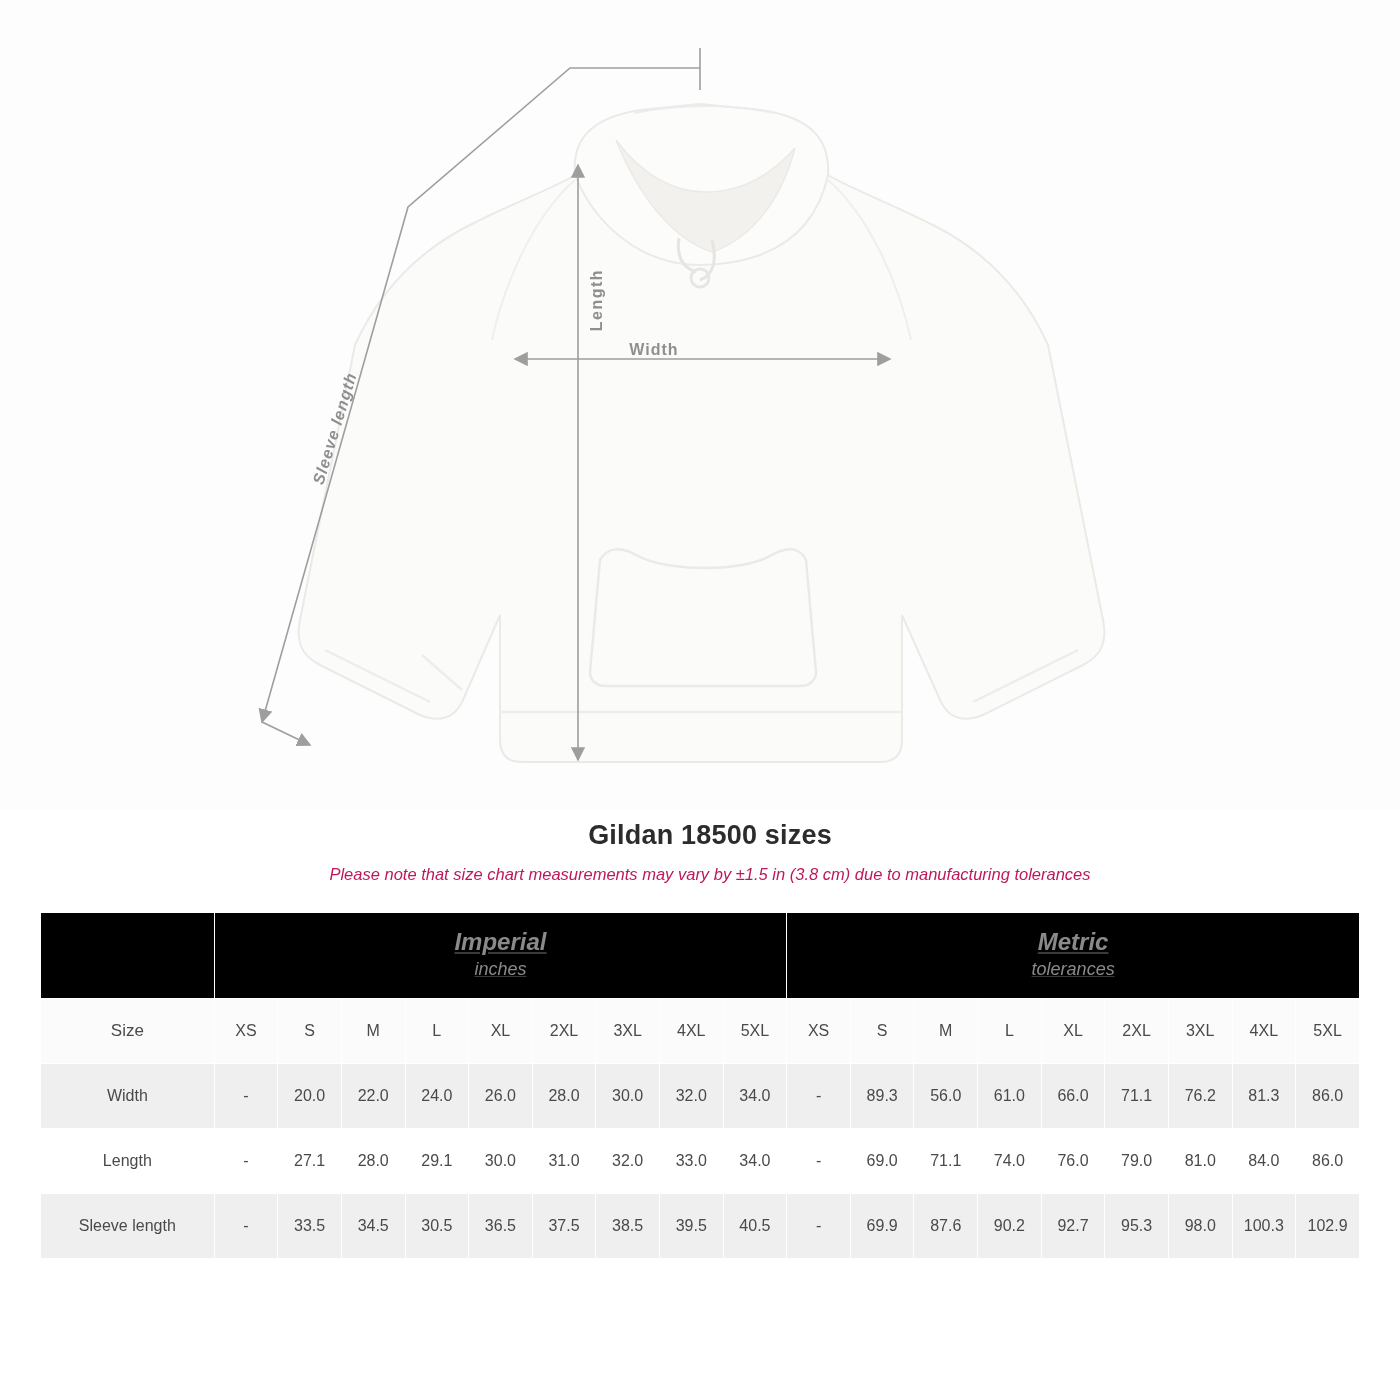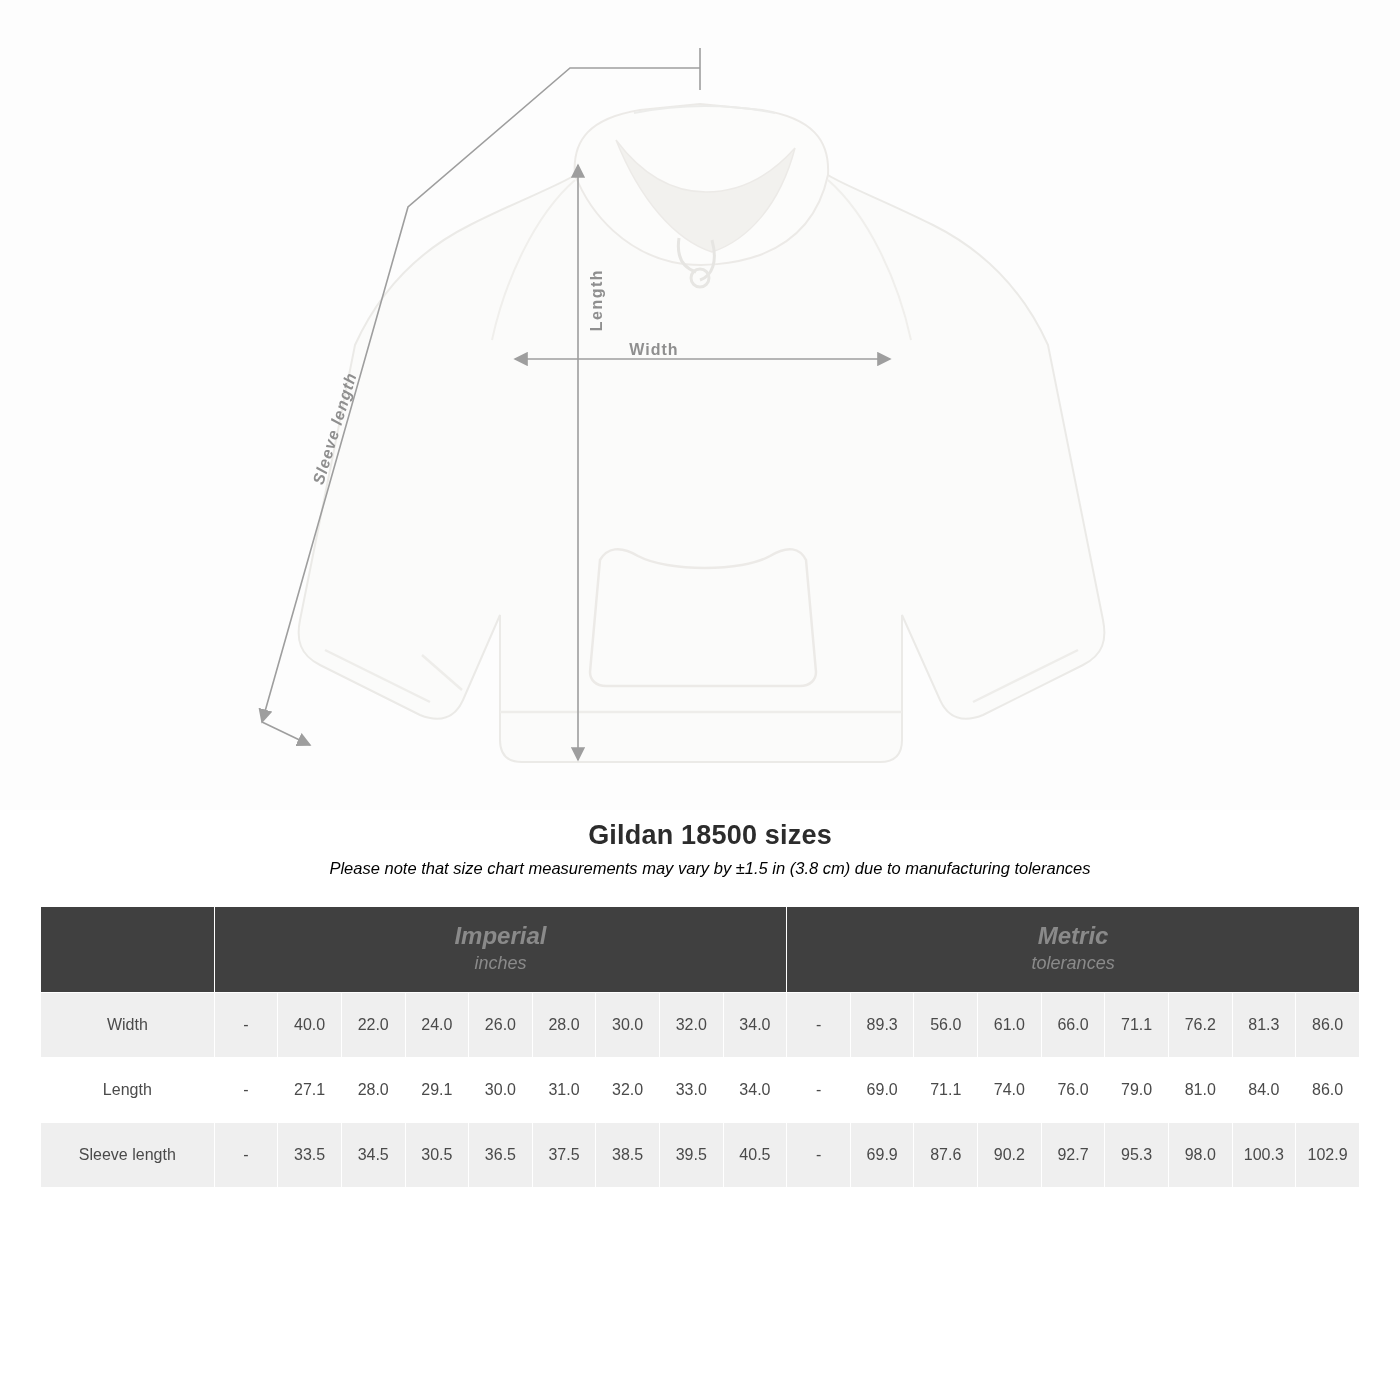--- a/index.html
+++ b/index.html
@@ -40,22 +40,22 @@
   }
   .chart-title {
     font-size: 27px;
     font-weight: bold;
     color: #2c2c2c;
     letter-spacing: 0.2px;
   }
   .chart-note {
     font-size: 16.5px;
     font-style: italic;
-    color: #000000;
-    margin-top: 8px;
+    color: #be185d;
+    margin-top: 14px;
   }
 
   
   .table-wrap {
     margin: 28px 40px 0 40px;
   }
   table.size-table {
     width: 1320px;
     border-collapse: collapse;
     table-layout: fixed;
@@ -65,22 +65,23 @@
     border: 1px solid #ffffff;
     text-align: center;
     vertical-align: middle;
     font-size: 16px;
     color: #4a4a4a;
     font-weight: normal;
     padding: 0;
     height: 64px;
   }
   .unit-head {
-    background: #404040;
+    background: #000000;
     height: 86px;
+    text-decoration: underline;
   }
   .unit-head .unit-name {
     font-size: 24px;
     font-style: italic;
     font-weight: bold;
     color: #8a8a8a;
     line-height: 1.15;
   }
   .unit-head .unit-sub {
     font-size: 18px;
@@ -232,25 +233,46 @@
         <td colspan="9">
           <div class="unit-name">Imperial</div>
           <div class="unit-sub">inches</div>
         </td>
         <td colspan="9">
           <div class="unit-name">Metric</div>
           <div class="unit-sub">tolerances</div>
         </td>
       </tr>
 
+      <tr class="hdr-row">
+        <td class="lbl">Size</td>
+        <td>XS</td>
+        <td>S</td>
+        <td>M</td>
+        <td>L</td>
+        <td>XL</td>
+        <td>2XL</td>
+        <td>3XL</td>
+        <td>4XL</td>
+        <td>5XL</td>
+        <td>XS</td>
+        <td>S</td>
+        <td>M</td>
+        <td>L</td>
+        <td>XL</td>
+        <td>2XL</td>
+        <td>3XL</td>
+        <td>4XL</td>
+        <td>5XL</td>
+      </tr>
 
       <tr class="row-grey">
         <td class="rowlabel">Width</td>
         <td>-</td>
-        <td>40.0</td>
+        <td>20.0</td>
         <td>22.0</td>
         <td>24.0</td>
         <td>26.0</td>
         <td>28.0</td>
         <td>30.0</td>
         <td>32.0</td>
         <td>34.0</td>
         <td>-</td>
         <td>89.3</td>
         <td>56.0</td>

